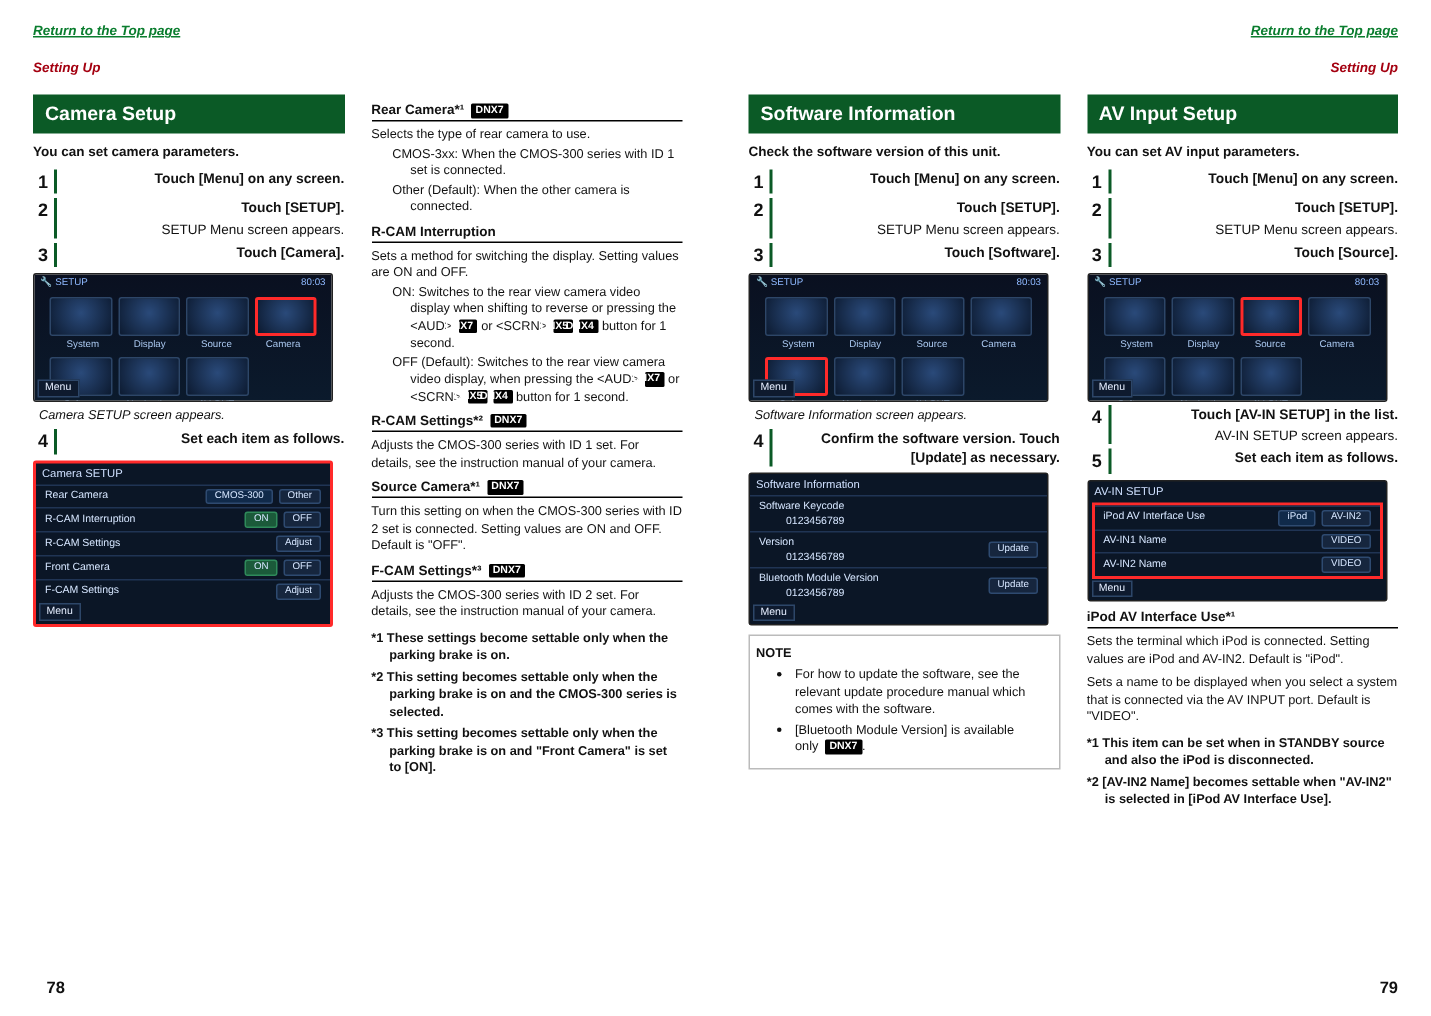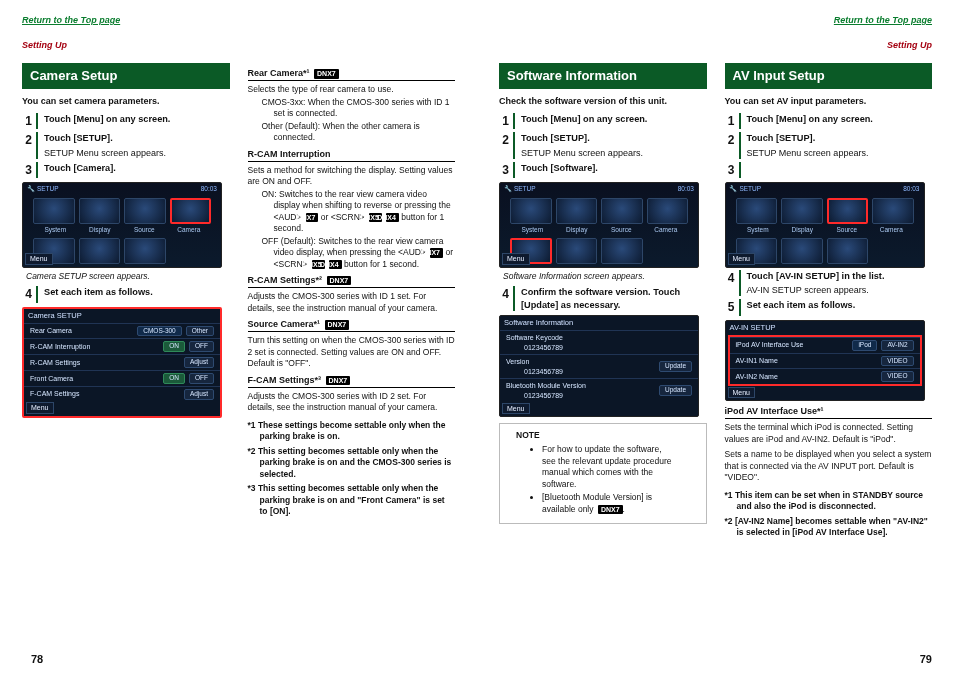--- a/index.html
+++ b/index.html
@@ -71,21 +71,21 @@
     flex: none;
     text-align: right;
     padding-right: 4px;
   }
   .step-bar {
     width: 2px;
     background: #0b5a26;
     margin-right: 6px;
     align-self: stretch;
   }
-  .step-body { flex: 1; }
+  .step-body { flex: 1; text-align: right; }
   .step-body .t  { font-weight: bold; font-size: 9.2px; }
   .step-body .d  { font-size: 9px; margin-top: 2px; }
 
   .screen {
     width: 200px;
     height: 86px;
     background: linear-gradient(#0a1020, #0b1a2c);
     border: 1px solid #222;
     border-radius: 2px;
     margin: 4px 0 2px 0;
@@ -181,21 +181,21 @@
     vertical-align: middle;
     margin-left: 2px;
   }
   .defbody { font-size: 8.5px; margin-bottom: 4px; }
   .defbody .h { text-indent: -12px; padding-left: 26px; margin: 1px 0; }
   .h .k { font-weight: 400; }
   .h .k::after { content: ": "; }
 
   .note {
     border: 1px solid #bbb;
-    padding: 6px 16px;
+    padding: 6px 4px;
     margin-top: 6px;
     font-size: 8.5px;
   }
   .note .note-label { font-weight: bold; font-size: 8.5px; margin-bottom: 3px; }
   .note li { margin: 2px 12px; }
 
   .foot {
     margin-top: 6px;
     font-size: 8.5px;
     font-weight: bold;
@@ -481,20 +481,23 @@
             <div class="step-num">2</div>
             <div class="step-bar"></div>
           <div class="step-body">
             <div class="t">Touch [SETUP].</div>
             <div class="d">SETUP Menu screen appears.</div>
             </div>
           </div>
         <div class="step">
             <div class="step-num">3</div>
             <div class="step-bar"></div>
+          <div class="step-body">
+              <div class="t">Touch [Source].</div>
+            </div>
           </div>
 
         <div class="screen">
           <div class="topbar">
               <span>🔧 <span>SETUP</span></span>
               <span>80:03</span>
             </div>
           <div class="tiles">
             <div class="tile"></div>
               <div class="tile"></div>

